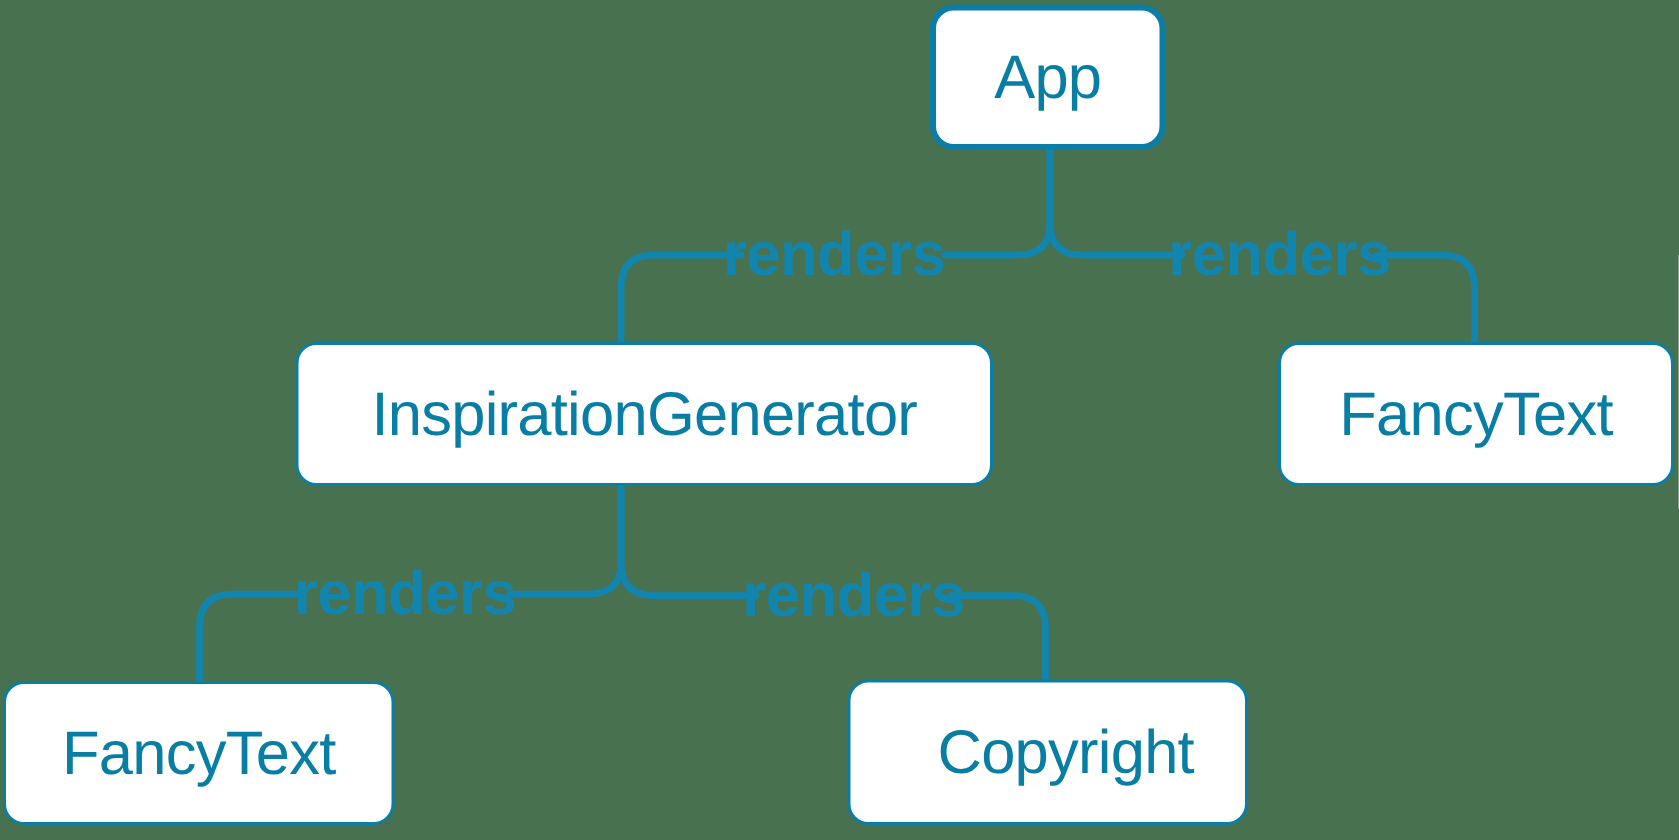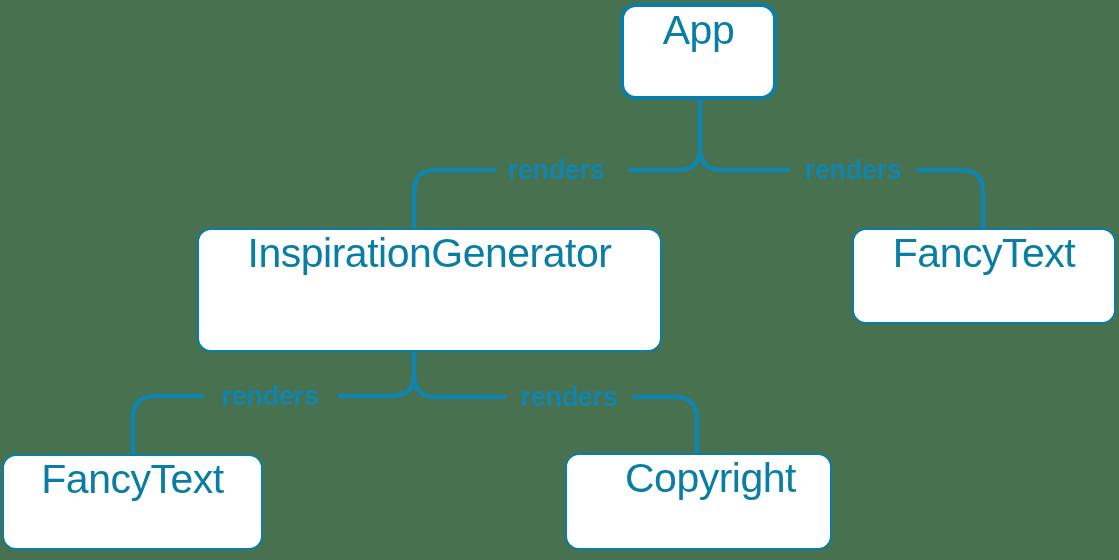--- a/index.html
+++ b/index.html
@@ -33,39 +33,40 @@
     stroke-width: 4.5;
     stroke-linecap: round;
   }
 
   .node {
     position: absolute;
     background: var(--node-fill);
     border: 2.5px solid var(--node-border);
     border-radius: 14px;
     display: flex;
+    align-items: center;
     justify-content: center;
   }
   .node.root {
     border-width: 4px;
     border-radius: 16px;
   }
   .node .node-label {
     color: var(--node-text);
     font-size: 41px;
     font-weight: 500;
     letter-spacing: -0.5px;
     white-space: nowrap;
   }
 
   .edge-label {
     position: absolute;
     transform: translate(-50%, -50%);
     color: var(--edge-label);
-    font-size: 27px;
+    font-size: 41px;
     font-weight: 700;
     letter-spacing: -0.3px;
     white-space: nowrap;
   }
 </style>
 </head>
 <body>
 
 <div class="canvas">
 
@@ -78,21 +79,21 @@
 
   <span class="edge-label" style="left:556px; top:170px;">renders</span>
   <span class="edge-label" style="left:853px; top:170px;">renders</span>
   <span class="edge-label" style="left:270px; top:396px;">renders</span>
   <span class="edge-label" style="left:569px; top:397px;">renders</span>
 
   <div class="node root" style="left:620px; top:3px; width:157px; height:97px;">
     <span class="node-label">App</span>
   </div>
 
-  <div class="node" style="left:197px; top:228px; width:465px; height:124px;">
+  <div class="node" style="left:197px; top:228px; width:465px; height:96px;">
     <span class="node-label">InspirationGenerator</span>
   </div>
 
   <div class="node" style="left:852px; top:228px; width:264px; height:96px;">
     <span class="node-label">FancyText</span>
   </div>
 
   <div class="node" style="left:2px; top:454px; width:261px; height:96px;">
     <span class="node-label">FancyText</span>
   </div>

